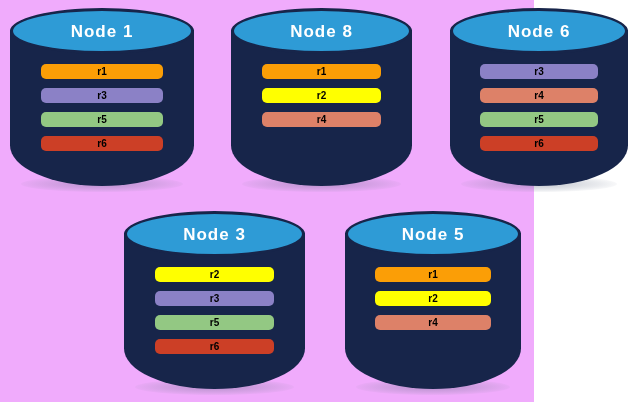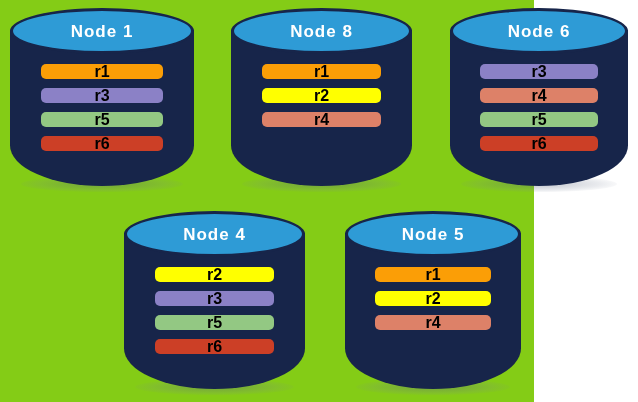--- a/index.html
+++ b/index.html
@@ -84,31 +84,31 @@
   .replica {
     width: 66%;
     height: 15px;
     border-radius: 5px;
     display: flex;
     align-items: center;
     justify-content: center;
     box-sizing: border-box;
   }
   .replica-label {
-    font-size: 16px;
+    font-size: 10px;
     font-weight: bold;
     color: #000000;
     line-height: 1;
     user-select: none;
   }
 </style>
 </head>
 <body>
 
-<div id="diagram" style="width: 534px; height: 402px; background: #84cc16;">
+<div id="diagram" style="width: 534px; height: 402px; background: #f0abfc;">
     <div class="node" style="left: 10px; top: 8px; width: 184px; height: 178px;">
       <div class="cyl-shadow"></div>
       <div class="cyl-body" style="background: rgb(23, 37, 74);"></div>
       <div class="cyl-top" style="background: rgb(46, 155, 214); border-color: rgb(23, 37, 74);">
         <div class="node-title" style="color: rgb(255, 255, 255);">Node 1</div>
       </div>
       <div class="replicas">
         <div class="replica" style="background: rgb(251, 158, 6);">
           <span class="replica-label" style="color: rgb(0, 0, 0);">r1</span>
         </div>
@@ -159,21 +159,21 @@
         </div>
         <div class="replica" style="background: rgb(204, 63, 38);">
           <span class="replica-label" style="color: rgb(0, 0, 0);">r6</span>
         </div>
       </div>
     </div>
     <div class="node" style="left: 124px; top: 211px; width: 181px; height: 178px;">
       <div class="cyl-shadow"></div>
       <div class="cyl-body" style="background: rgb(23, 37, 74);"></div>
       <div class="cyl-top" style="background: rgb(46, 155, 214); border-color: rgb(23, 37, 74);">
-        <div class="node-title" style="color: rgb(255, 255, 255);">Node 4</div>
+        <div class="node-title" style="color: rgb(255, 255, 255);">Node 3</div>
       </div>
       <div class="replicas">
         <div class="replica" style="background: rgb(255, 255, 0);">
           <span class="replica-label" style="color: rgb(0, 0, 0);">r2</span>
         </div>
         <div class="replica" style="background: rgb(139, 129, 198);">
           <span class="replica-label" style="color: rgb(0, 0, 0);">r3</span>
         </div>
         <div class="replica" style="background: rgb(147, 200, 131);">
           <span class="replica-label" style="color: rgb(0, 0, 0);">r5</span>

